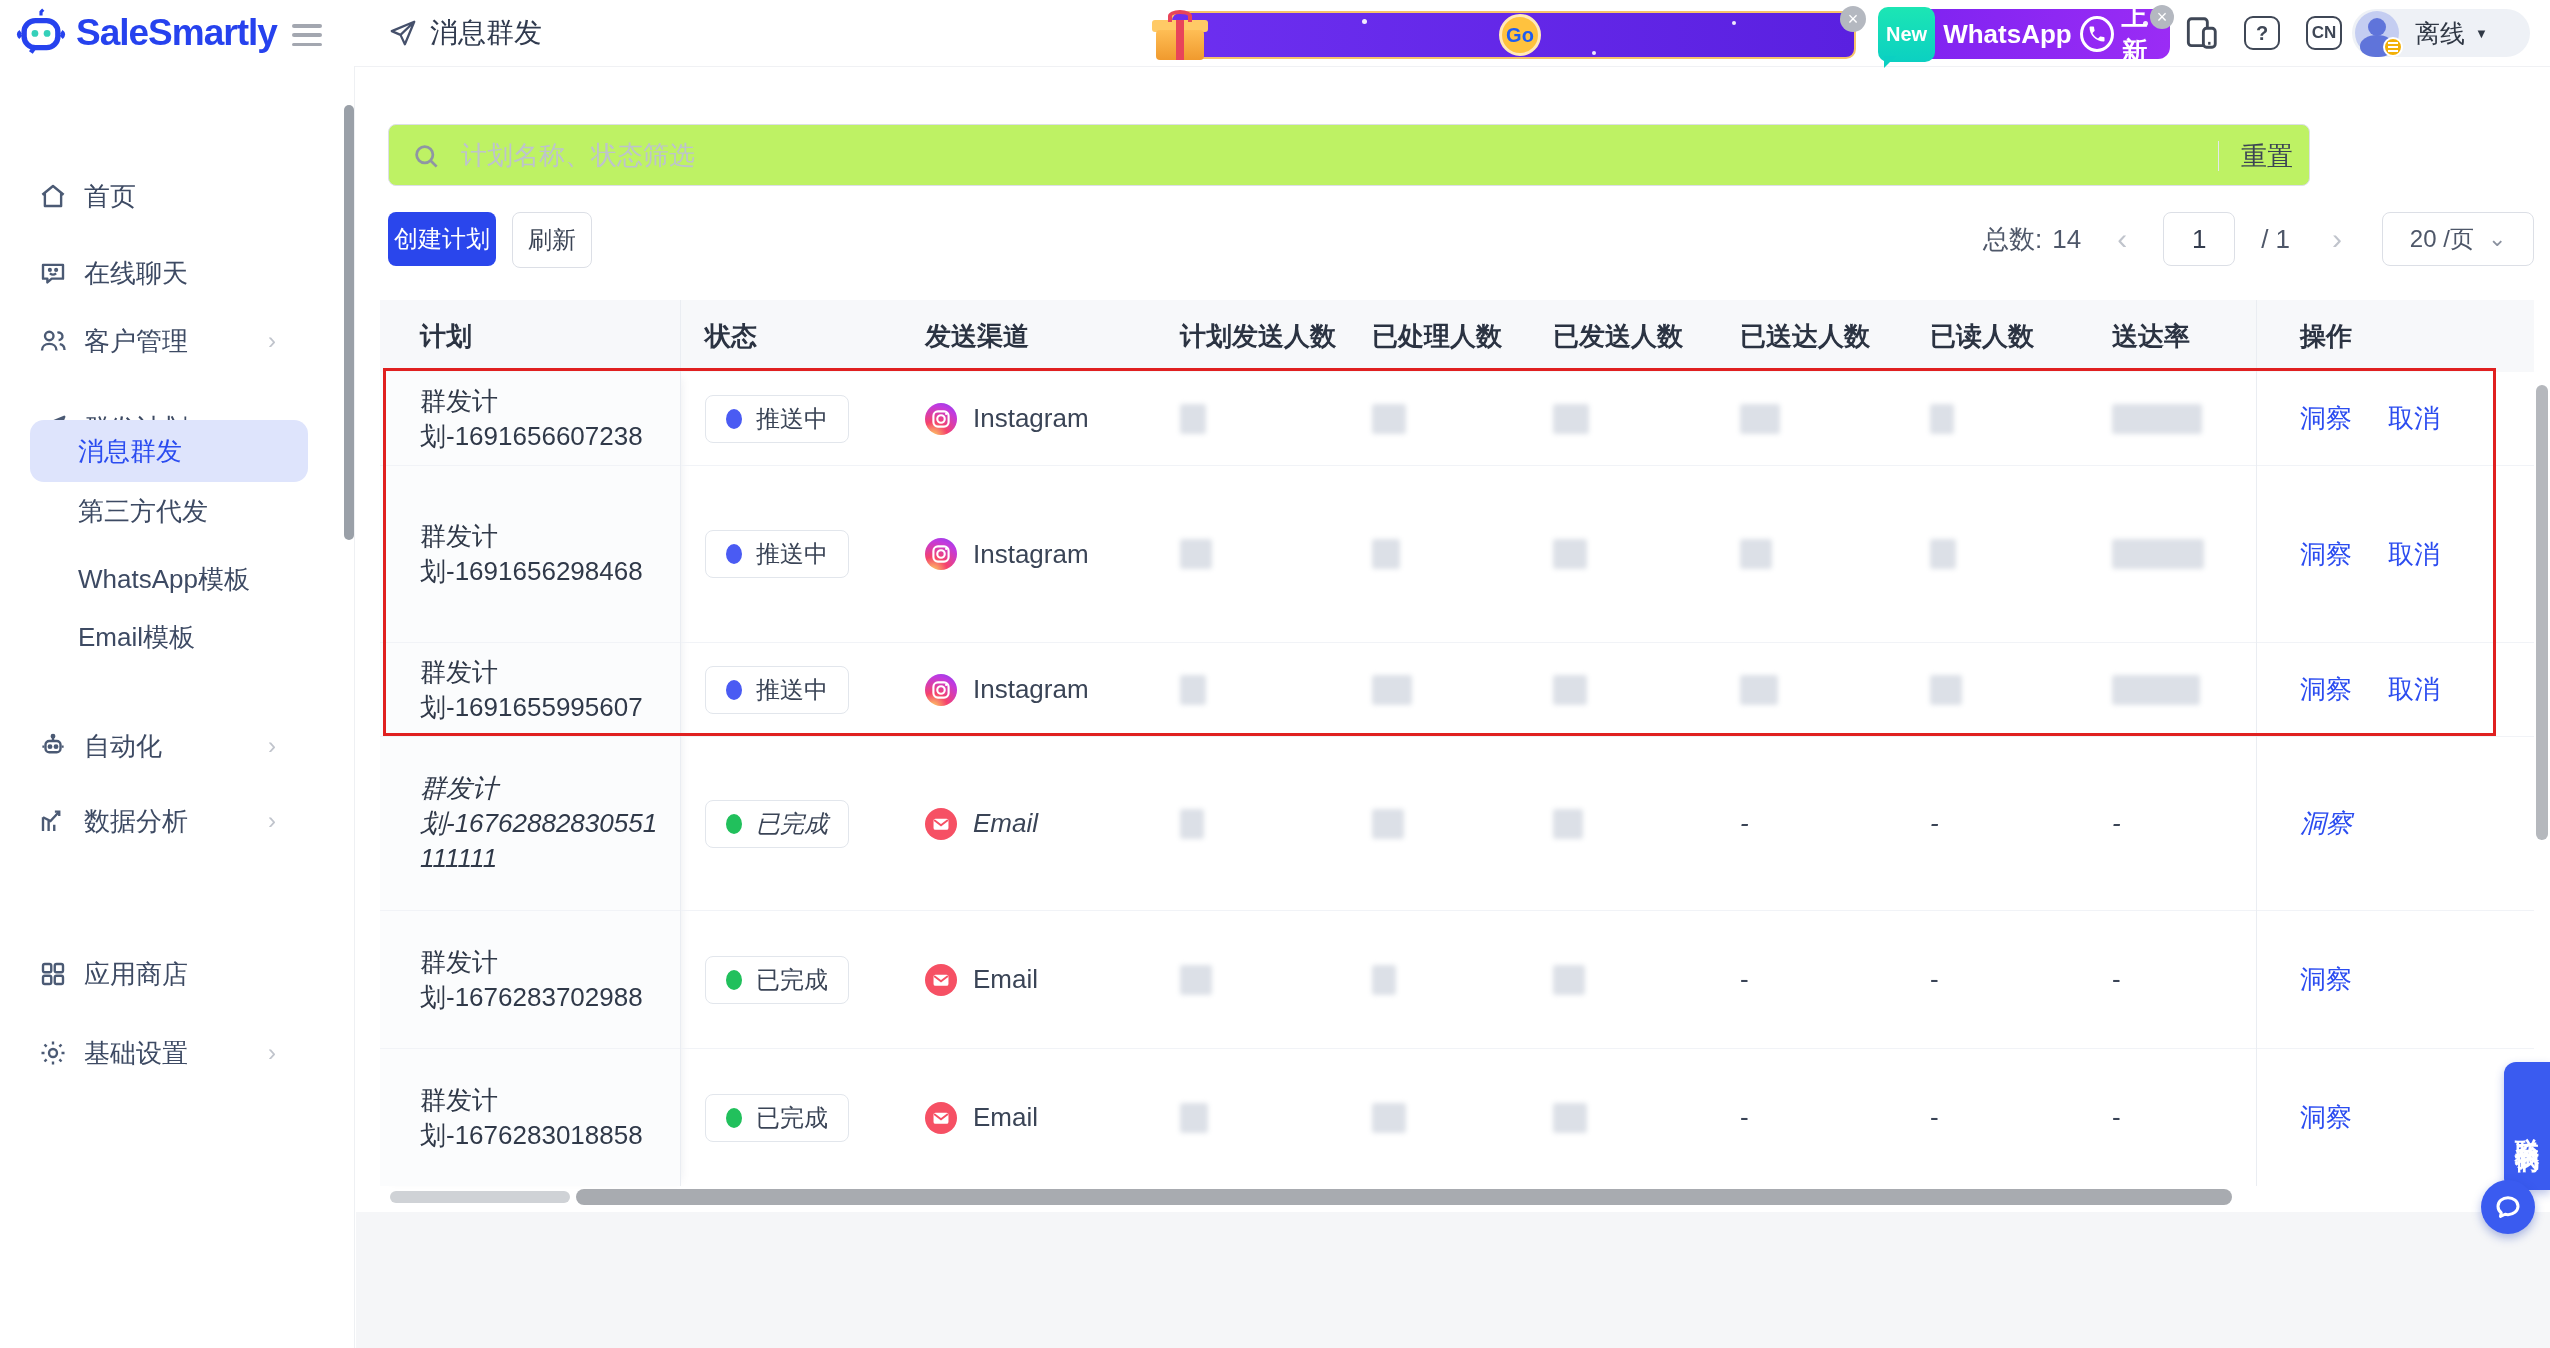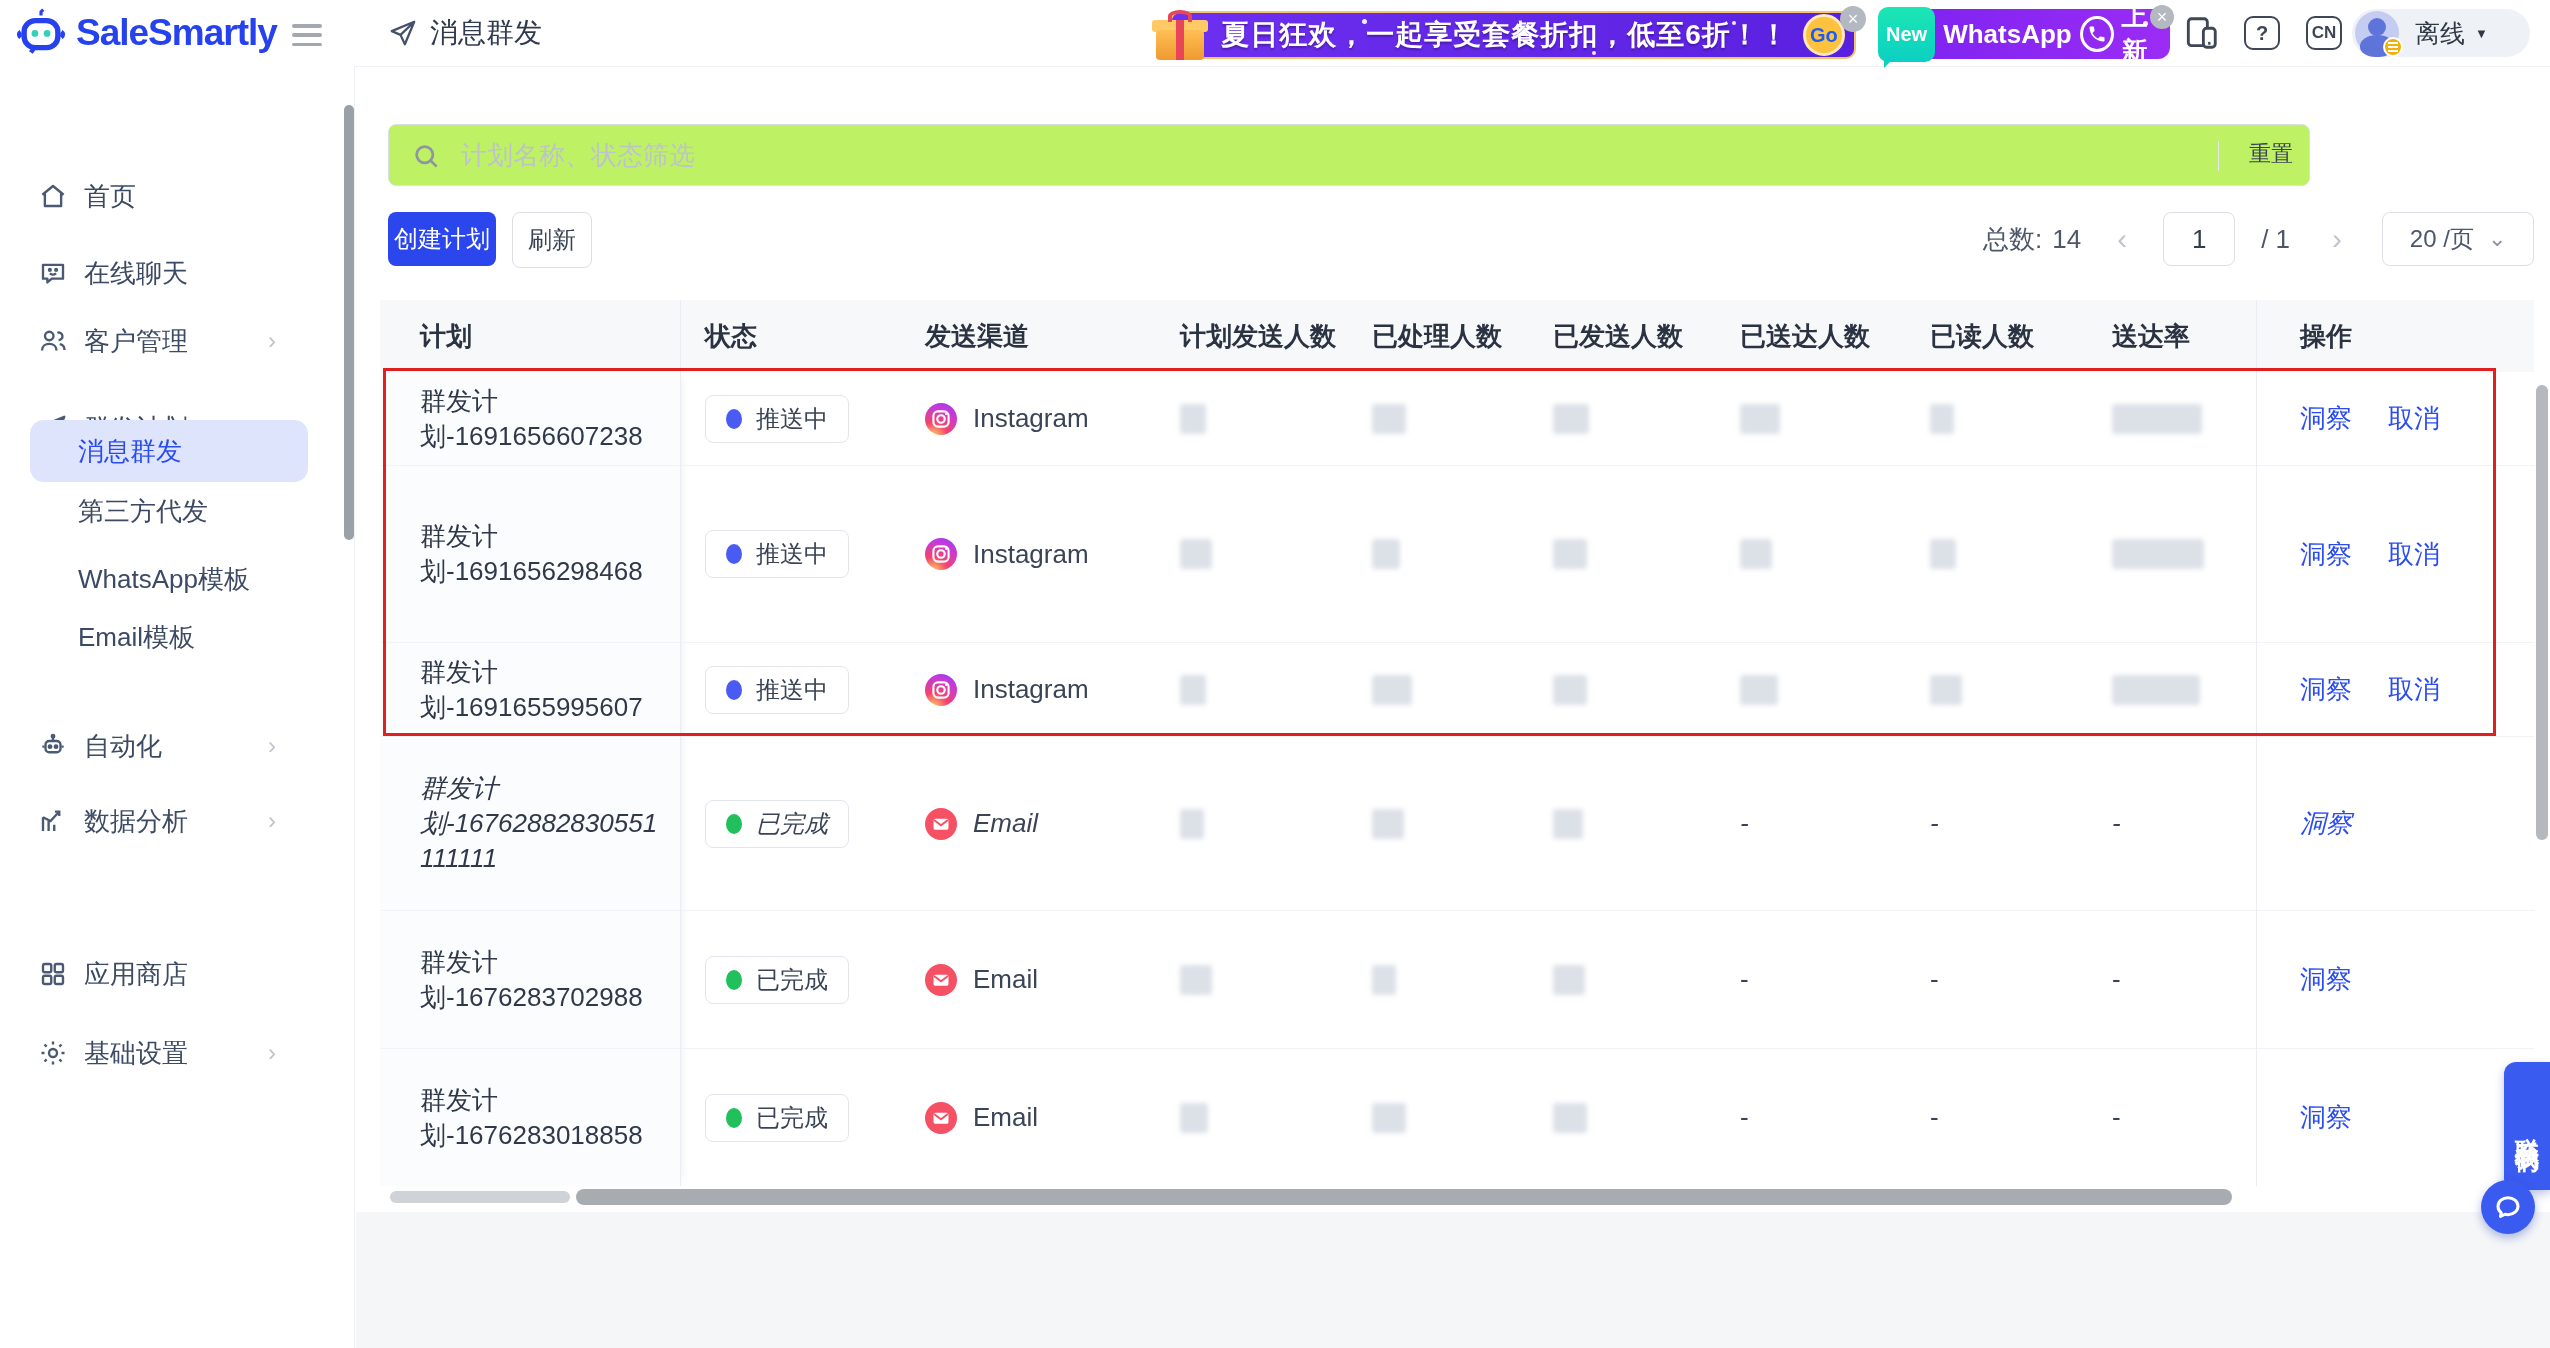--- a/index.html
+++ b/index.html
@@ -57,21 +57,21 @@
   .side-card{position:absolute;left:12px;top:984px;width:330px;height:282px;background:#f6f7f9;border-radius:16px;}
   .sc-row{position:absolute;left:18px;font-size:25px;color:#5d6b82;}
   .blur-val{position:absolute;background:#d8dbe2;border-radius:3px;filter:blur(3px);}
   .sb-scroll{position:absolute;left:344px;top:39px;width:10px;height:435px;background:#9aa0a8;border-radius:5px;}
   
   .content-line{left:355px;top:66px;width:2195px;height:1px;background:#f0f1f4;}
   .searchbox{left:388px;top:124px;width:1922px;height:62px;border:1px solid #dcdfe6;border-radius:8px;background:#bef264;box-sizing:border-box;}
   .searchbox input{position:absolute;left:70px;top:1px;width:2300px;height:56px;border:none;outline:none;font-size:26px;
                    font-family:inherit;color:#333c4e;background:transparent;}
   .searchbox input::placeholder{color:#bdc3cd;}
-  .reset{position:absolute;right:16px;top:14px;font-size:22px;color:#3a4354;cursor:pointer;}
+  .reset{position:absolute;right:16px;top:14px;font-size:26px;color:#3a4354;cursor:pointer;}
   .reset-div{position:absolute;right:90px;top:16px;width:1px;height:30px;background:#e4e7ed;}
   .btn-primary{left:388px;top:212px;width:108px;height:54px;background:#2a46ec;border-radius:8px;color:#fff;font-size:24px;
                display:flex;align-items:center;justify-content:center;cursor:pointer;}
   .btn-plain{left:512px;top:212px;width:78px;height:54px;background:#fff;border:1px solid #dcdfe6;border-radius:8px;color:#3a4354;
              font-size:24px;display:flex;align-items:center;justify-content:center;cursor:pointer;}
   .pag{top:212px;height:54px;display:flex;align-items:center;font-size:26px;color:#4e5769;}
   .page-box{width:72px;height:54px;border:1px solid #dcdfe6;border-radius:8px;display:flex;align-items:center;justify-content:center;color:#333c4e;box-sizing:border-box;background:#fff;}
   .size-box{width:152px;height:54px;border:1px solid #dcdfe6;border-radius:8px;display:flex;align-items:center;justify-content:center;gap:14px;color:#4e5769;font-size:24px;box-sizing:border-box;background:#fff;cursor:pointer;}
   .chev-pg{color:#c0c4cc;font-size:30px;cursor:pointer;}
   
@@ -129,21 +129,20 @@
     <svg width="30" height="30" viewBox="0 0 24 24">
       <path d="M21 3 L3 10.5 L10 13.5 L13.5 21 Z M10 13.5 L21 3" fill="none" stroke="#45506b" stroke-width="1.8" stroke-linejoin="round"></path>
     </svg>
     <span>消息群发</span>
   </div>
 
   <div class="abs banner1">
     <span class="sparkle" style="left:190px;top:6px;width:5px;height:5px;"></span>
     <span class="sparkle" style="left:420px;top:38px;width:4px;height:4px;"></span>
     <span class="sparkle" style="left:560px;top:8px;width:4px;height:4px;"></span>
-    <span class="banner1-text">夏日狂欢，一起享受套餐折扣，低至6折！！</span>
     <span class="go-btn">Go</span>
   </div>
   <div class="abs gift">
     <span class="lid"></span>
       <span class="box"></span>
       <span class="rib-v"></span>
       <span class="bow"></span>
   </div>
   <div class="abs close-dot" style="left:1840px;top:6px;">×</div>
 

